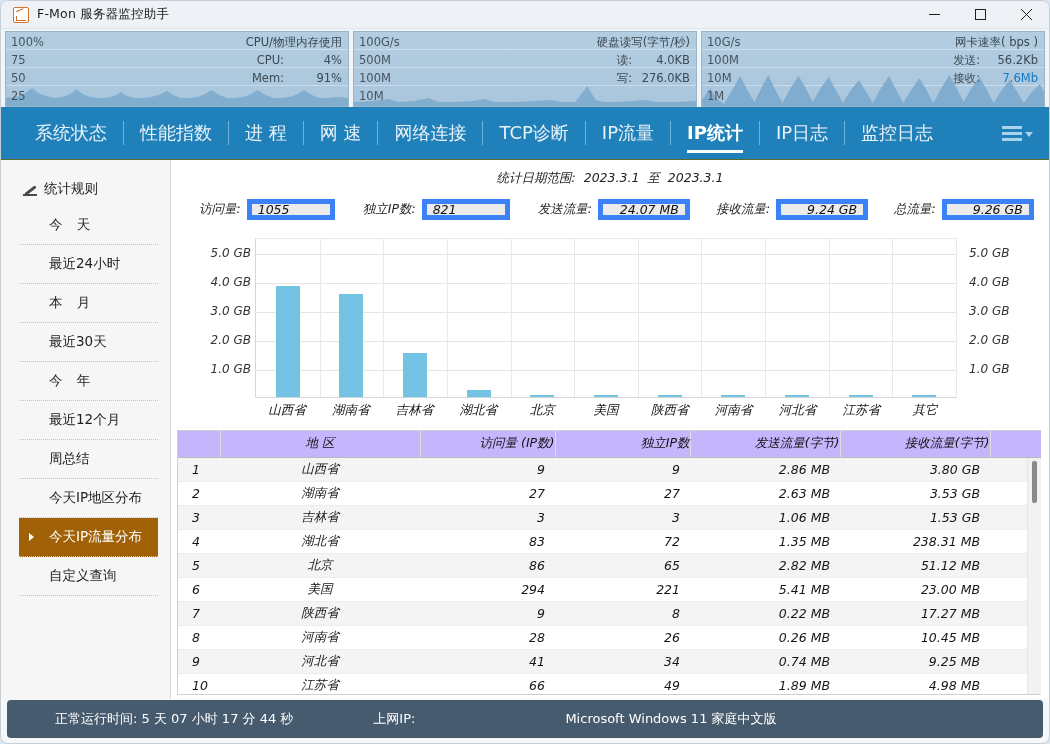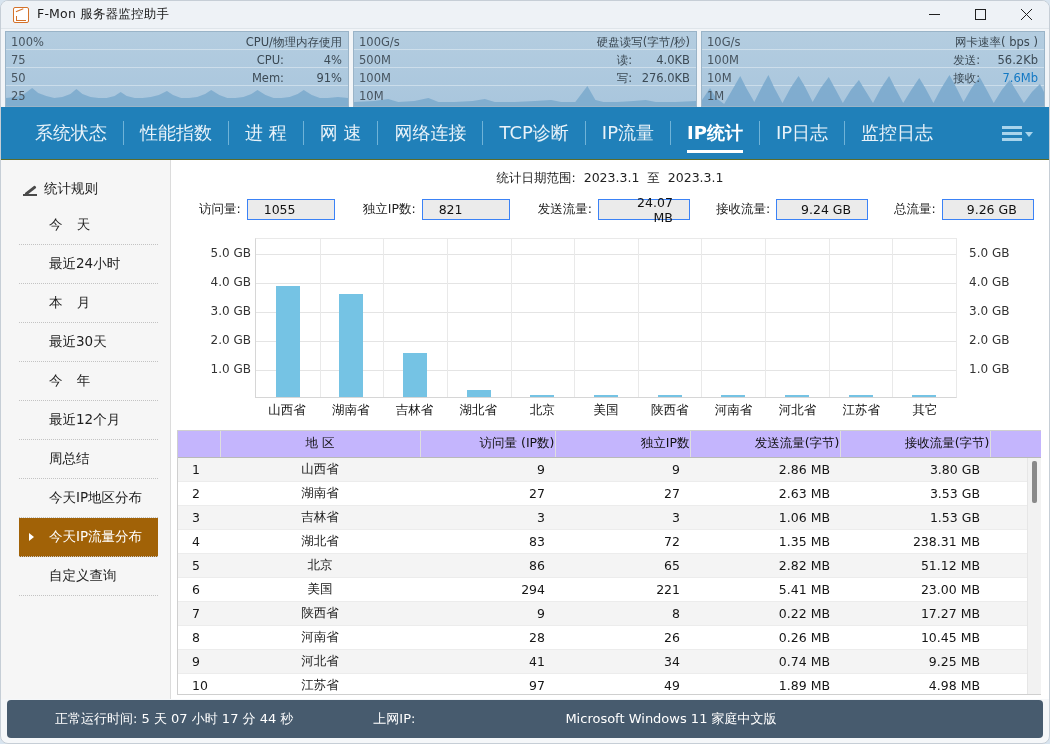--- a/index.html
+++ b/index.html
@@ -127,34 +127,34 @@
   .side-item.spaced { letter-spacing: 5px; }
   .side-item.active {
     background: #a16207; color: #ffffff;
   }
   .side-item.active::before {
     content: ""; position: absolute; left: 10px; top: 50%; transform: translateY(-50%);
     width: 0; height: 0; border-top: 4px solid transparent; border-bottom: 4px solid transparent;
     border-left: 5px solid #ffffff;
   }
 
-  .content { flex: 1; position: relative; background: #fff; }
+  .content { flex: 1; position: relative; background: #fff; font-style: italic; }
 
   .date-range {
     text-align: center; font-size: 12.5px; color: #222; padding-top: 10px;
   }
   .summary {
     display: flex; align-items: center; gap: 0; padding: 12px 0 6px 28px; font-size: 12.5px; color: #222;
   }
   .sum-group { display: flex; align-items: center; }
   .sum-label { margin-right: 6px; }
   .sum-box {
-    border: 1px solid #3b82f6; background: #ebebeb; height: 21px;
+    border: 5px solid #3b82f6; background: #ebebeb; height: 21px;
     display: flex; align-items: center; font-size: 12.5px; color: #111;
-    padding: 0 16px;
+    padding: 0 6px;
     text-align: right;
   }
   .sum-box.w1 { width: 88px; justify-content: flex-start; }
   .sum-box.w2 { width: 92px; justify-content: flex-end; }
   .gap1 { width: 28px; } .gap2 { width: 26px; }
 
   
   .chart-wrap { position: relative; height: 200px; margin: 4px 22px 0 22px; }
   .chart-area {
     position: absolute; left: 62px; right: 70px; top: 8px; height: 160px;
@@ -595,21 +595,21 @@
                 <td class="c-area">河北省</td>
                 <td class="c-num">41</td>
                 <td class="c-num">34</td>
                 <td class="c-flow">0.74 MB</td>
                 <td class="c-flow">9.25 MB</td>
                 <td class="c-flow">10.00 MB</td>
               </tr>
               <tr>
                 <td class="c-idx">10</td>
                 <td class="c-area">江苏省</td>
-                <td class="c-num">97</td>
+                <td class="c-num">66</td>
                 <td class="c-num">49</td>
                 <td class="c-flow">1.89 MB</td>
                 <td class="c-flow">4.98 MB</td>
                 <td class="c-flow">6.88 MB</td>
               </tr>
             </tbody>
         </table>
         <div class="scroll-track">
           <div class="scroll-thumb"></div>
         </div>

